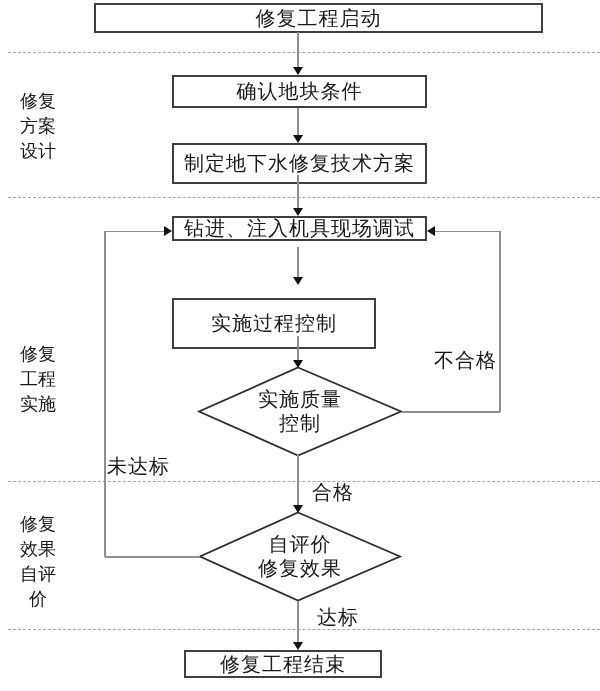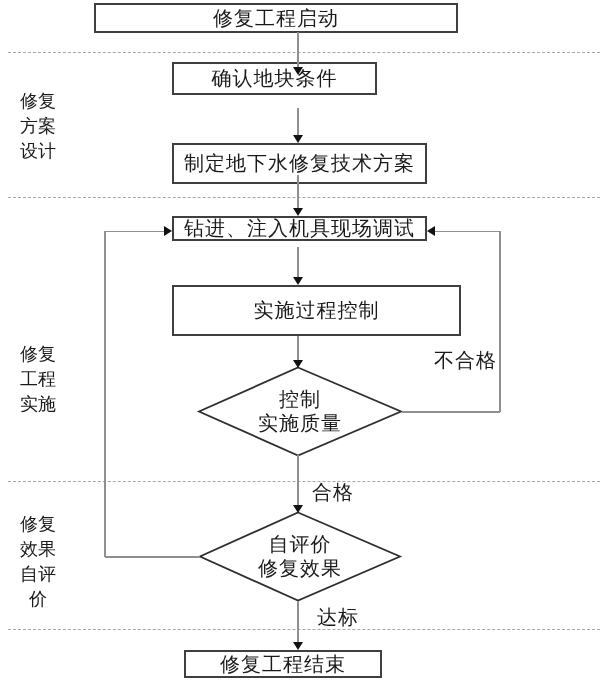--- a/index.html
+++ b/index.html
@@ -41,45 +41,45 @@
     <div>工程</div>
     <div>实施</div>
   </div>
   <div class="section-label" style="left:12px;top:512px">
     <div>修复</div>
     <div>效果</div>
     <div>自评</div>
     <div>价</div>
   </div>
 
-  <div class="box" style="left:94px;top:3px;width:364px;height:30px">
+  <div class="box" style="left:94px;top:3px;width:449px;height:30px">
     <span>修复工程启动</span>
   </div>
-  <div class="box" style="left:172px;top:62px;width:205px;height:33px">
+  <div class="box" style="left:172px;top:75px;width:255px;height:33px">
     <span>确认地块条件</span>
   </div>
   <div class="box" style="left:172px;top:143px;width:255px;height:41px">
     <span>制定地下水修复技术方案</span>
   </div>
   <div class="box" style="left:172px;top:216px;width:255px;height:25px">
     <span>钻进、注入机具现场调试</span>
   </div>
-  <div class="box" style="left:172px;top:285px;width:289px;height:51px">
+  <div class="box" style="left:172px;top:298px;width:204px;height:51px">
     <span>实施过程控制</span>
   </div>
   <div class="box" style="left:184px;top:650px;width:198px;height:28px">
     <span>修复工程结束</span>
   </div>
 
   <svg class="diamond-svg" style="left:196px;top:366px" width="208" height="91">
     <polygon points="102,1.5 205,45.5 102,89.5 3,45.5" fill="#ffffff" stroke="#2e2e2e" stroke-width="1.8"></polygon>
   </svg>
   <div class="diamond-text" style="left:196px;top:387px">
+    <div>实施质量</div>
     <div>控制</div>
-    <div>实施质量</div>
   </div>
 
   <svg class="diamond-svg" style="left:196px;top:511px" width="208" height="91">
     <polygon points="102,1.5 204,45.5 102,89.5 4,45.5" fill="#ffffff" stroke="#2e2e2e" stroke-width="1.8"></polygon>
   </svg>
   <div class="diamond-text" style="left:196px;top:532px">
     <div>自评价</div>
     <div>修复效果</div>
   </div>
 
@@ -104,15 +104,16 @@
   <div class="hline" style="left:434px;top:230.5px;width:66px"></div>
   <div class="arrow-left" style="left:427px;top:226px"></div>
 
   <div class="hline" style="left:105px;top:556px;width:95px"></div>
   <div class="vline" style="left:104px;top:231px;height:326px"></div>
   <div class="hline" style="left:105px;top:230.5px;width:59px"></div>
   <div class="arrow-right" style="left:164px;top:226px"></div>
 
   <div class="edge-label" style="left:434px;top:347px">不合格</div>
   <div class="edge-label" style="left:312px;top:479px">合格</div>
+  <div class="edge-label" style="left:107px;top:453px">未达标</div>
   <div class="edge-label" style="left:317px;top:604px">达标</div>
 
 </div>
 
 </body></html>

